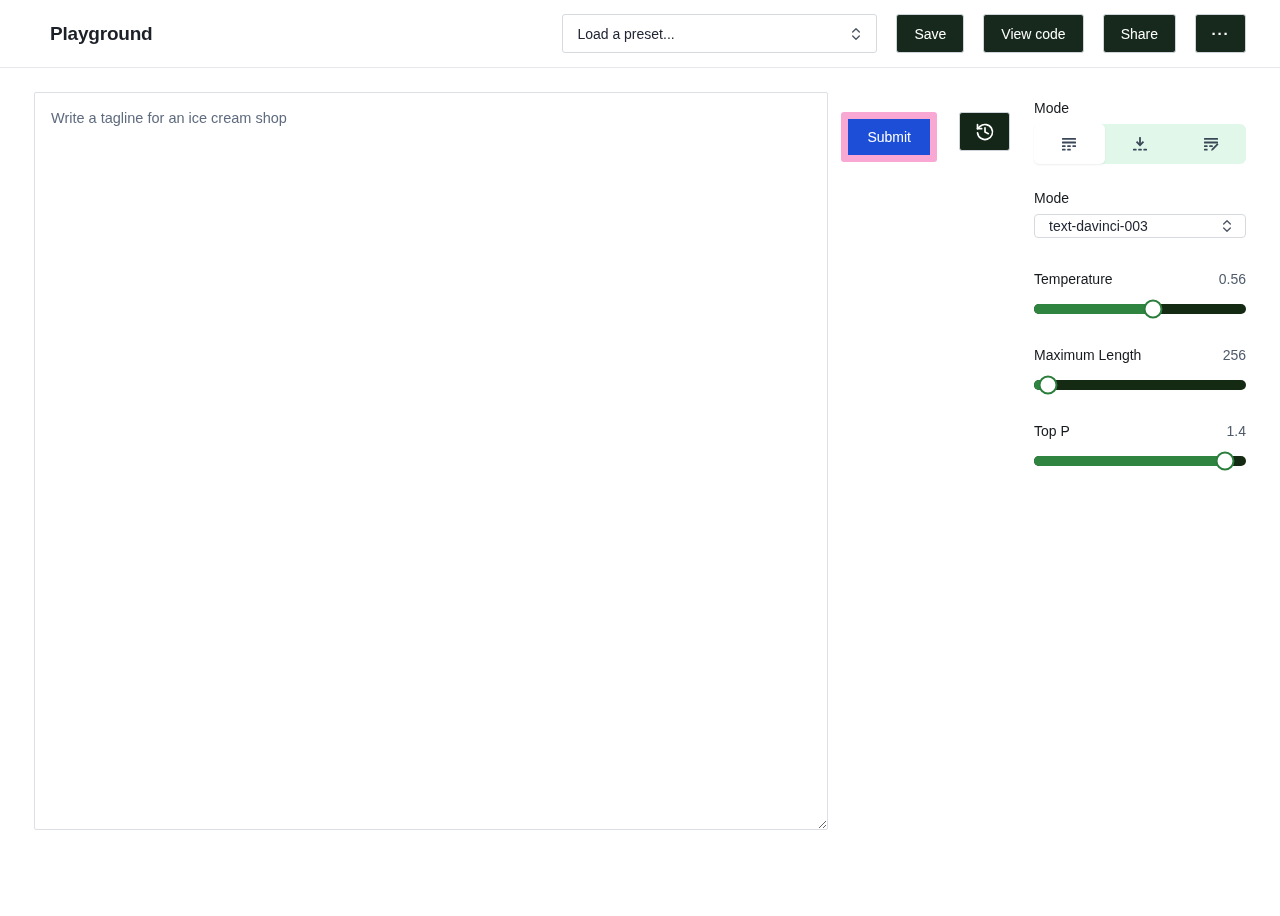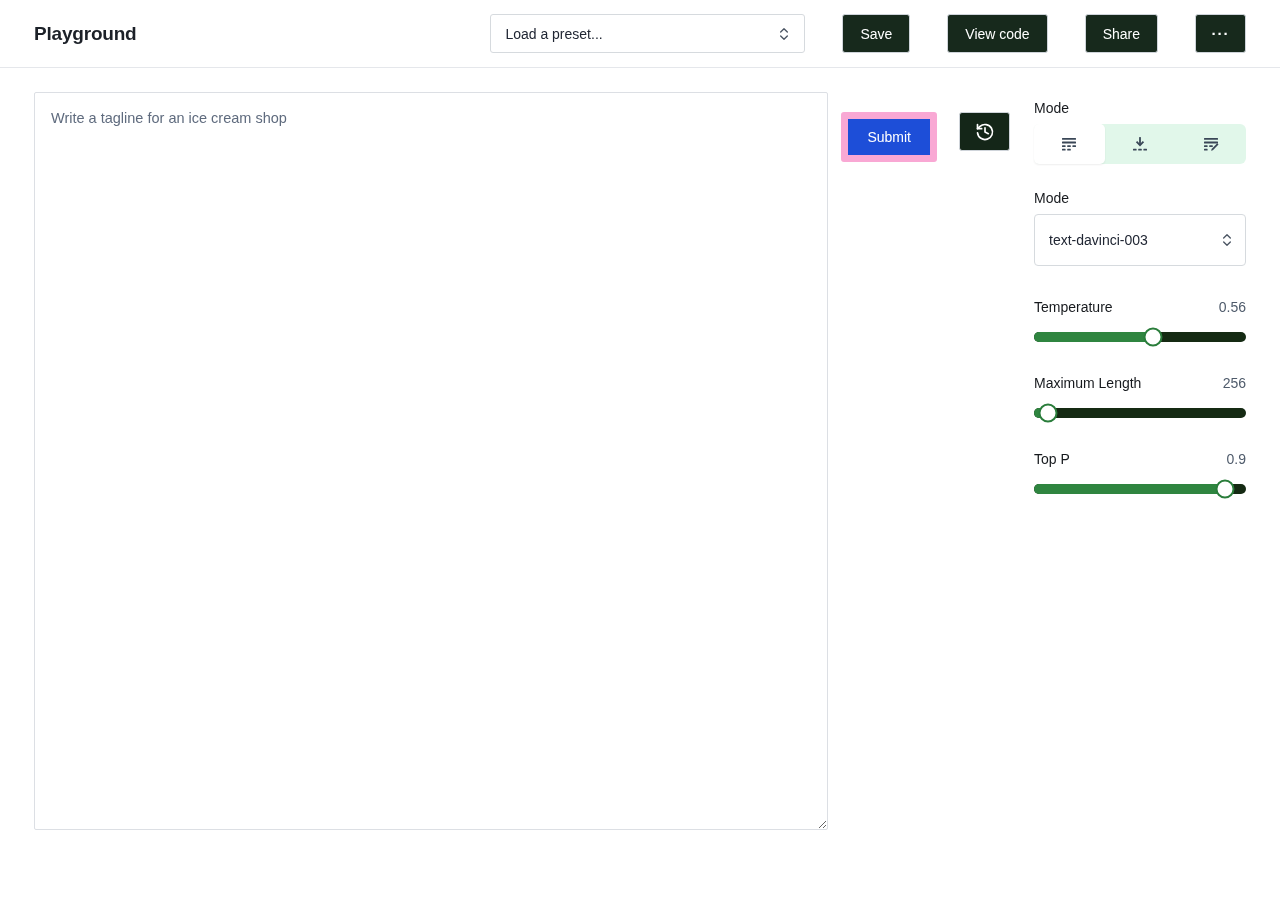--- a/index.html
+++ b/index.html
@@ -2,22 +2,22 @@
 <html><head>
 <meta charset="utf-8">
 <style>
   html,body{margin:0;padding:0;width:1280px;height:916px;background:#fff;overflow:hidden;
     font-family:"Liberation Sans",sans-serif;color:#1c2128;}
   .page{width:1280px;height:916px;display:flex;flex-direction:column;}
 
   
   header{height:68px;min-height:68px;display:flex;align-items:center;
     padding:0 34px;border-bottom:1px solid #e5e7eb;box-sizing:border-box;}
-  .page-title{font-size:19px;font-weight:700;letter-spacing:-.2px;margin:0;}
-  .header-right{margin-left:auto;display:flex;align-items:center;gap:24px;}
+  .page-title{font-size:19px;font-weight:700;letter-spacing:-.2px;margin:16px;}
+  .header-right{margin-left:auto;display:flex;align-items:center;gap:6px;}
   .preset-select{width:315px;height:39px;box-sizing:border-box;border:1px solid #d6dade;
     border-radius:3px;display:flex;align-items:center;justify-content:space-between;
     padding:0 12px 0 14px;font-size:14px;color:#202633;cursor:pointer;background:#fff;}
   .btn{height:39px;box-sizing:border-box;border-radius:3px;font-size:14px;
     font-family:inherit;cursor:pointer;display:inline-flex;align-items:center;justify-content:center;margin-left:13px;}
   .btn.dark{background:#17291c;color:#fff;border:1px solid #cfd4da;padding:0 17px;}
   .btn.more{width:51px;padding:0;font-size:15px;letter-spacing:1px;font-weight:700;}
 
   
   main{flex:1;display:flex;gap:24px;padding:24px 34px 0 34px;box-sizing:border-box;}
@@ -30,21 +30,21 @@
   .btn.submit{background:#1d4ed8;color:#fff;border:7px solid #f9a8d4;padding:18px 19px;}
   .btn.icon-btn{width:51px;padding:0;background:#142618;}
 
   
   aside{width:212px;min-width:212px;display:flex;flex-direction:column;font-size:14px;}
   .side-label{font-size:14px;color:#16191d;margin-bottom:8px;margin-top:8px;}
   .segmented{height:40px;background:#e1f7ea;border-radius:6px;display:flex;margin-bottom:18px;}
   .seg{flex:1;border:none;background:transparent;display:flex;align-items:center;
     justify-content:center;cursor:pointer;border-radius:5px;padding:0;}
   .seg.selected{background:#fff;box-shadow:0 1px 2px rgba(0,0,0,.07);}
-  .model-select{height:52px;box-sizing:border-box;border:1px solid #d6dade;border-radius:4px;
+  .model-select{height:24px;box-sizing:border-box;border:1px solid #d6dade;border-radius:4px;
     display:flex;align-items:center;justify-content:space-between;padding:0 10px 0 14px;
     font-size:14px;color:#202633;cursor:pointer;margin-bottom:33px;background:#fff;}
 
   .param{margin-bottom:33px;}
   .param-row{display:flex;justify-content:space-between;align-items:baseline;margin-bottom:17px;}
   .param-label{color:#16191d;}
   .param-value{color:#4f5b6b;}
   .slider{position:relative;height:10px;border-radius:5px;background:#152a13;cursor:pointer;}
   .slider .fill{position:absolute;left:0;top:0;height:10px;border-radius:5px;background:#2f8540;}
   .slider .thumb{position:absolute;top:50%;width:19px;height:19px;box-sizing:border-box;
@@ -155,21 +155,21 @@
         </div>
         <div class="slider">
           <div class="fill" style="width: 6.5%;"></div>
           <div class="thumb" style="left: 6.5%;"></div>
         </div>
       </div>
 
       <div class="param">
         <div class="param-row">
           <span class="param-label">Top P</span>
-          <span class="param-value">0.9</span>
+          <span class="param-value">1.4</span>
         </div>
         <div class="slider">
           <div class="fill" style="width: 90%;"></div>
           <div class="thumb" style="left: 90%;"></div>
         </div>
       </div>
 
     </aside>
   </main>
 </div>

